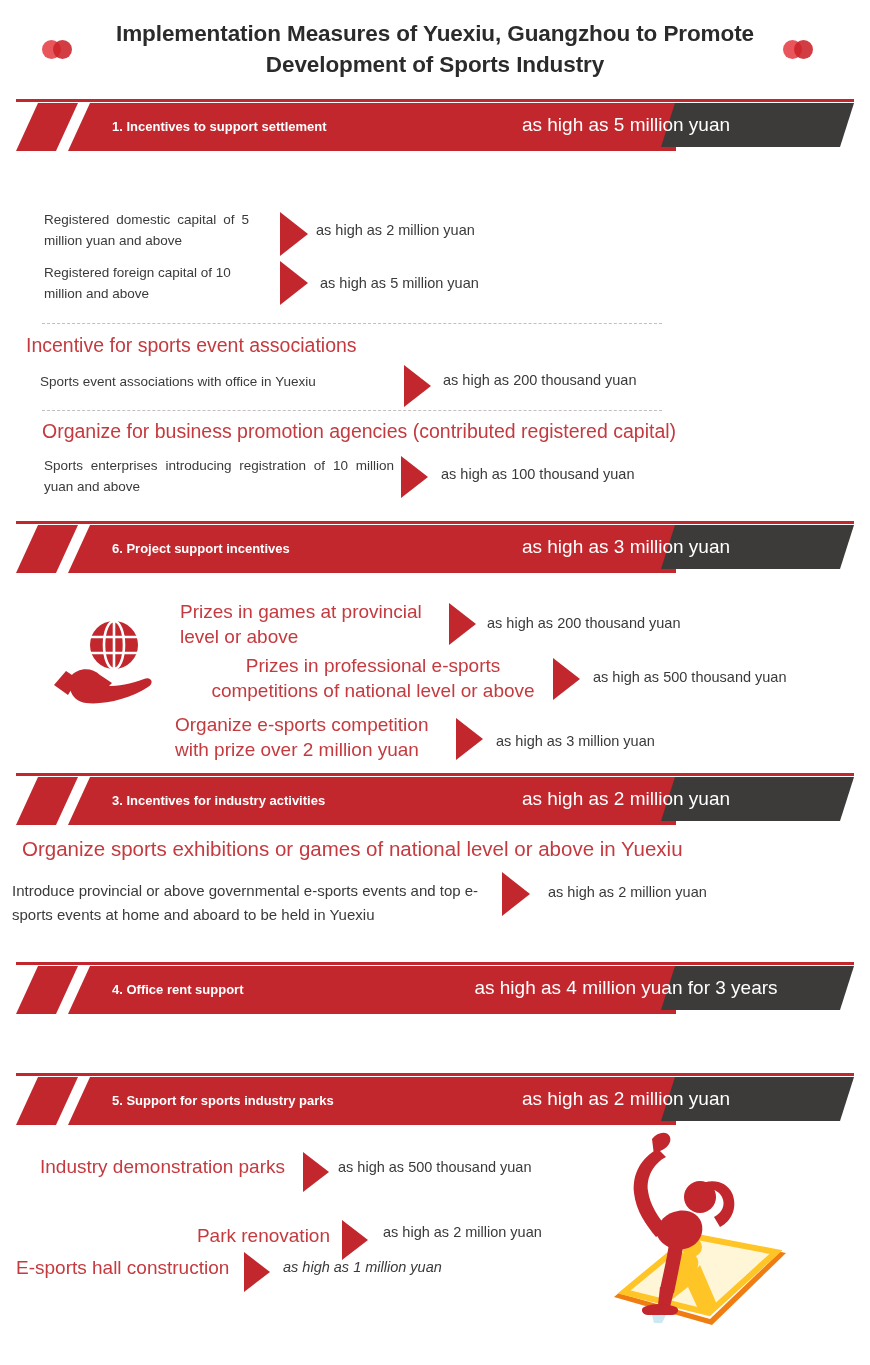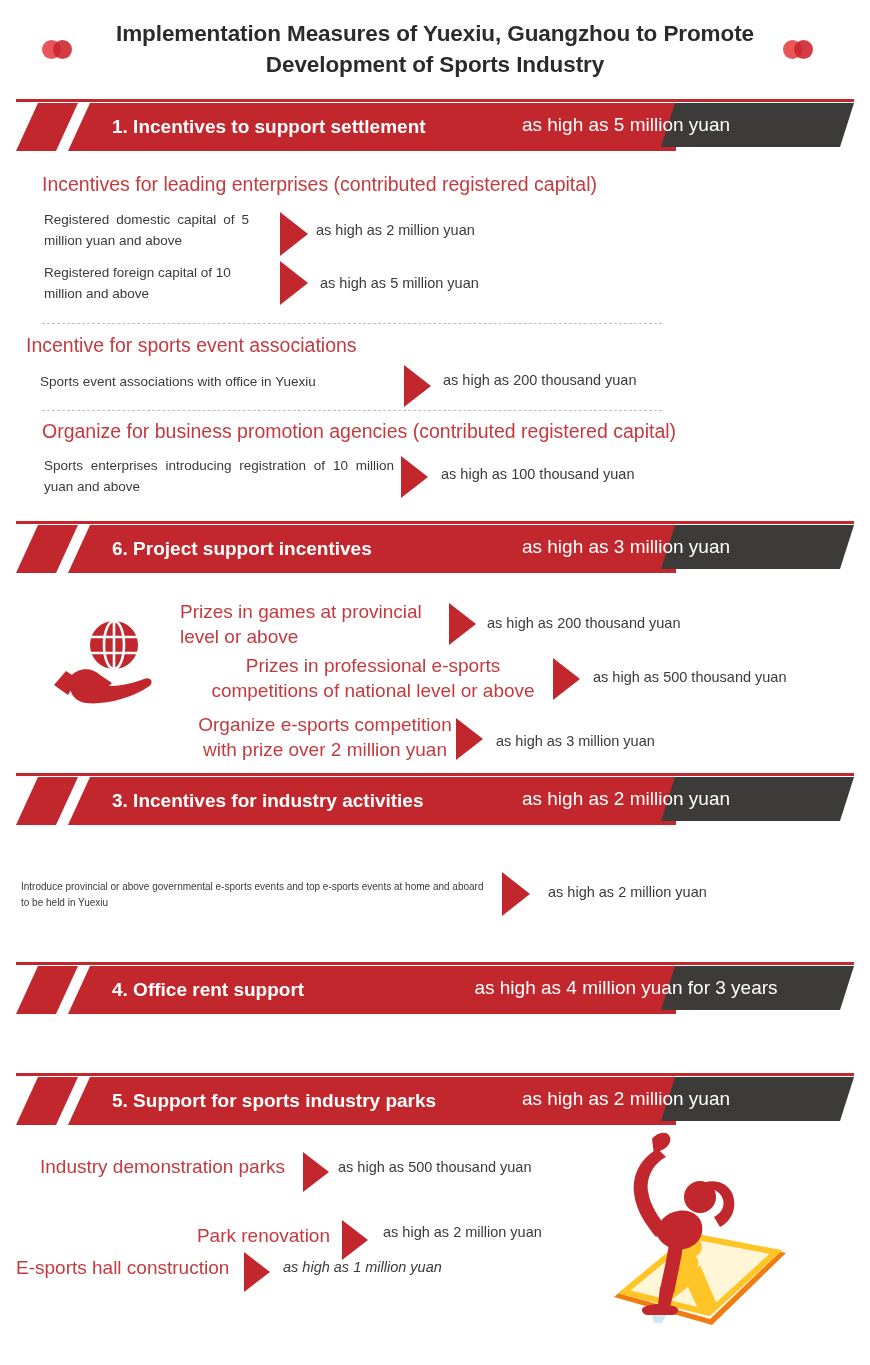--- a/index.html
+++ b/index.html
@@ -97,21 +97,21 @@
     background: #3c3b3a;
     clip-path: polygon(14px 0, 193px 0, 179px 100%, 0 100%);
   }
   .banner .label {
     position: absolute;
     top: 4px;
     left: 96px;
     height: 48px;
     line-height: 48px;
     color: #ffffff;
-    font-size: 19px;
+    font-size: 13px;
     font-weight: bold;
     white-space: nowrap;
   }
   .banner .amount {
     position: absolute;
     top: 4px;
     left: 400px;
     width: 420px;
     height: 44px;
     line-height: 44px;
@@ -197,21 +197,20 @@
 
   <div class="banner" style="top:99px;">
     <div class="topline"></div>
     <div class="redpart"></div>
     <div class="slash"></div>
     <div class="darkpart"></div>
     <div class="label">1. Incentives to support settlement</div>
     <div class="amount">as high as 5 million yuan</div>
   </div>
 
-  <div class="subhead" style="top:173px; left:42px;">Incentives for leading enterprises (contributed registered capital)</div>
 
   <div class="desc justify" style="top:209px; left:44px; width:205px;">Registered domestic capital of 5 million yuan and above</div>
   <div class="arrow" style="top:212px; left:280px; border-width:22px 0 22px 28px;"></div>
   <div class="value" style="top:222px; left:316px;">as high as 2 million yuan</div>
 
   <div class="desc" style="top:262px; left:44px; width:215px;">Registered foreign capital of 10 million and above</div>
   <div class="arrow" style="top:261px; left:280px; border-width:22px 0 22px 28px;"></div>
   <div class="value" style="top:275px; left:320px;">as high as 5 million yuan</div>
 
   <div class="dashsep" style="top:323px; left:42px; width:620px;"></div>
@@ -262,37 +261,38 @@
   <div class="arrow" style="top:603px; left:449px; border-width:21px 0 21px 27px;"></div>
   <div class="value" style="top:615px; left:487px;">as high as 200 thousand yuan</div>
 
   <div class="redline" style="top:654px; left:193px; width:360px; text-align:center;">
     <span>Prizes in professional e-sports</span><br>
     <span>competitions of national level or above</span>
   </div>
   <div class="arrow" style="top:658px; left:553px; border-width:21px 0 21px 27px;"></div>
   <div class="value" style="top:669px; left:593px;">as high as 500 thousand yuan</div>
 
-  <div class="redline" style="top:713px; left:175px; width:300px; text-align:center;">
+  <div class="redline" style="top:713px; left:175px; width:300px; text-align:left;">
     <span>Organize e-sports competition</span><br>
     <span>with prize over 2 million yuan</span>
   </div>
   <div class="arrow" style="top:718px; left:456px; border-width:21px 0 21px 27px;"></div>
   <div class="value" style="top:733px; left:496px;">as high as 3 million yuan</div>
 
   <div class="banner" style="top:773px;">
     <div class="topline"></div>
     <div class="redpart"></div>
     <div class="slash"></div>
     <div class="darkpart"></div>
     <div class="label">3. Incentives for industry activities</div>
     <div class="amount">as high as 2 million yuan</div>
   </div>
 
-  <div class="desc" style="top:879px; left:21px; width:470px; font-size:10px;">Introduce provincial or above governmental e-sports events and top e-sports events at home and aboard to be held in Yuexiu</div>
+  <div class="subhead" style="top:837px; left:22px; font-size:20.5px;">Organize sports exhibitions or games of national level or above in Yuexiu</div>
+  <div class="desc" style="top:879px; left:12px; width:470px; font-size:15px;">Introduce provincial or above governmental e-sports events and top e-sports events at home and aboard to be held in Yuexiu</div>
   <div class="arrow" style="top:872px; left:502px; border-width:22px 0 22px 28px;"></div>
   <div class="value" style="top:884px; left:548px;">as high as 2 million yuan</div>
 
   <div class="banner" style="top:962px;">
     <div class="topline"></div>
     <div class="redpart"></div>
     <div class="slash"></div>
     <div class="darkpart"></div>
     <div class="label">4. Office rent support</div>
     <div class="amount">as high as 4 million yuan for 3 years</div>

